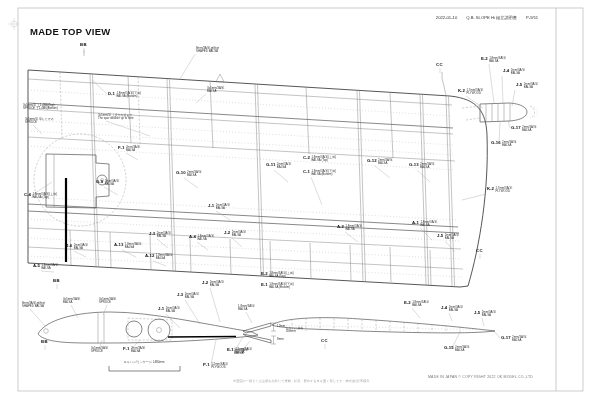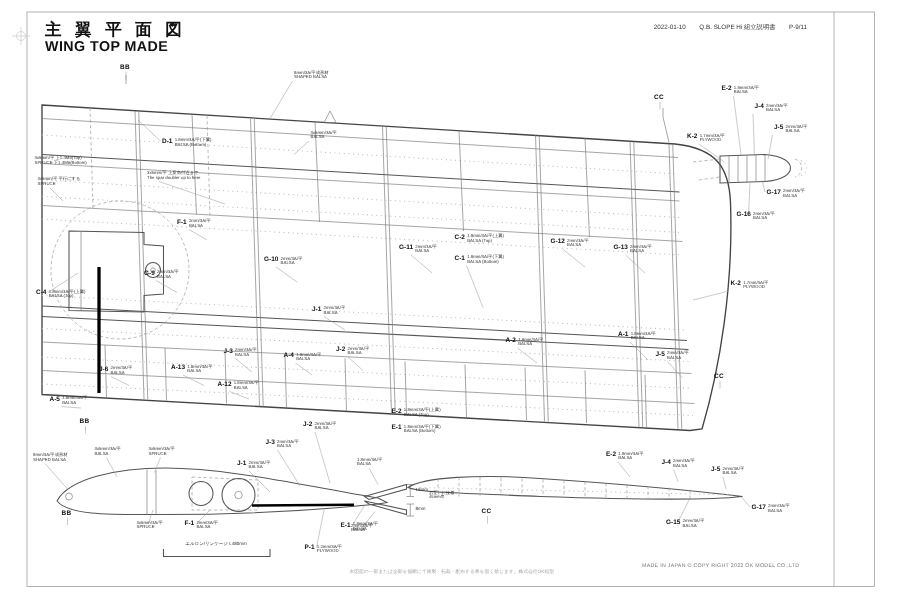--- a/index.html
+++ b/index.html
@@ -176,22 +176,21 @@
         <line x1="452" y1="348" x2="460" y2="332" class="lead"></line>
         <line x1="84" y1="48" x2="84" y2="53" class="lead"></line>
         <line x1="57" y1="284" x2="57" y2="289" class="lead"></line>
         <line x1="45" y1="345" x2="45" y2="350" class="lead"></line>
         <line x1="440" y1="68" x2="440" y2="73" class="lead"></line>
         <line x1="480" y1="254" x2="480" y2="259" class="lead"></line>
         <line x1="325" y1="344" x2="325" y2="349" class="lead"></line>
       </g>
   </svg>
 
-  <div class="abs title-jp">主 翼 平 面 図</div>
-  <div class="abs title-en">WING TOP MADE</div>
+  <div class="abs title-en">MADE TOP VIEW</div>
 
   <div class="abs hdr">
     <span>2022-01-10</span>
     <span>Q.B. SLOPE Hi 組立説明書</span>
     <span>P-9/11</span>
   </div>
 
   <div class="dimtext dim-ail">エルロン/リンケージ L480mm</div>
   <div class="dimtext" style="left:277px;top:324px;">12mm</div>
   <div class="dimtext" style="left:277px;top:337px;">8mm</div>

